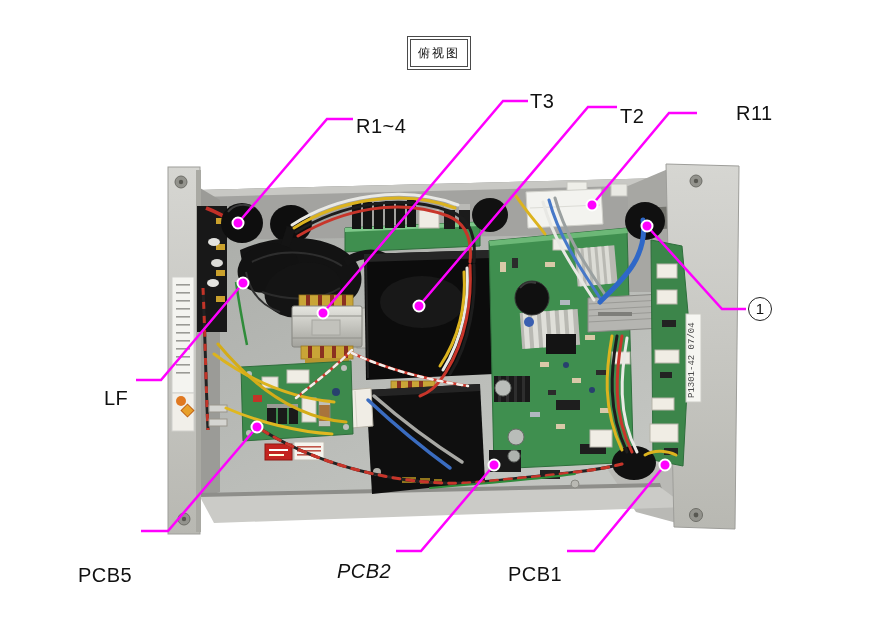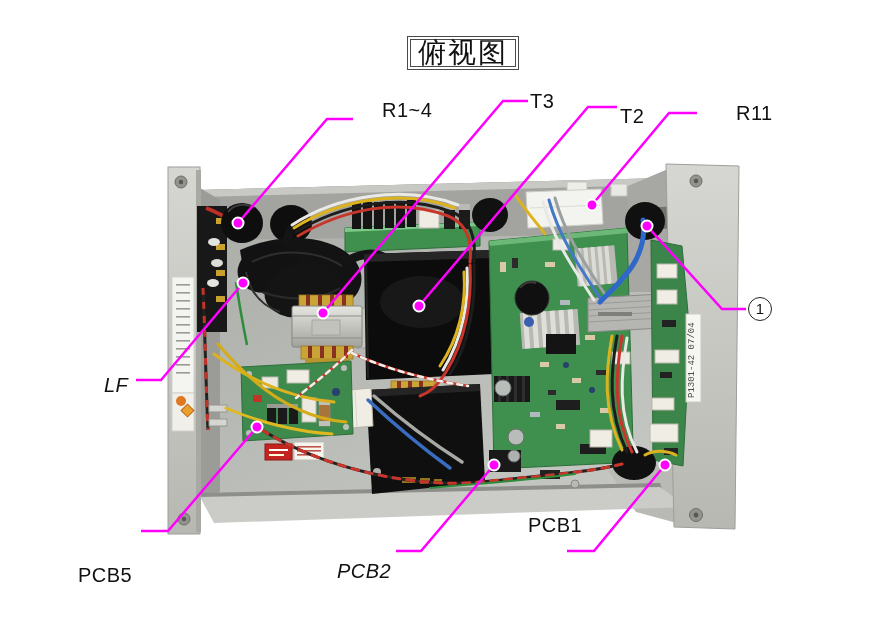--- a/index.html
+++ b/index.html
@@ -3,21 +3,21 @@
 <meta charset="utf-8">
 <style>
   html,body{margin:0;padding:0;background:#ffffff;}
   .stage{position:relative;width:891px;height:630px;background:#fff;overflow:hidden;
          font-family:"Liberation Sans", sans-serif;}
   .stage svg{position:absolute;left:0;top:0;}
   .callout-label{position:absolute;z-index:5;font-size:20px;line-height:20px;color:#111;
                  white-space:nowrap;letter-spacing:0.5px;}
   .title-box{position:absolute;left:407px;top:36px;z-index:5;border:1px solid #4a4a4a;
              background:#fff;padding:2px;}
-  .title-box .inner{border:1px solid #4a4a4a;padding:1px 7px;font-size:28px;line-height:24px;
+  .title-box .inner{border:1px solid #4a4a4a;padding:1px 7px;font-size:12px;line-height:24px;
              color:#111;font-family:"Liberation Serif","DejaVu Serif",serif;letter-spacing:2px;}
   .circle-label{position:absolute;left:748px;top:297px;z-index:5;width:22px;height:22px;
              border:1.5px solid #222;border-radius:50%;text-align:center;font-size:15px;
              line-height:22px;color:#111;background:#fff;}
 </style>
 </head>
 <body>
 
 <div class="stage">
 
@@ -395,23 +395,23 @@
     <circle cx="257" cy="427" r="5.5"></circle>
     <circle cx="494" cy="465" r="5.5"></circle>
     <circle cx="665" cy="465" r="5.5"></circle>
   </g>
 </svg>
 
 <div class="title-box">
   <div class="inner">俯视图</div>
 </div>
 
-<div class="callout-label" style="left:356px;top:100px;margin-left:26px;">R1~4</div>
+<div class="callout-label" style="left:356px;top:116px;">R1~4</div>
 <div class="callout-label" style="left:530px;top:91px;">T3</div>
 <div class="callout-label" style="left:620px;top:106px;">T2</div>
 <div class="callout-label" style="left:700px;top:103px;margin-left:36px;">R11</div>
-<div class="callout-label" style="left:104px;top:375px;font-style:italic;">LF</div>
+<div class="callout-label" style="left:104px;top:388px;">LF</div>
 <div class="callout-label" style="left:78px;top:521px;margin-top:44px;">PCB5</div>
 <div class="callout-label" style="left:337px;top:561px;font-style:italic;">PCB2</div>
-<div class="callout-label" style="left:508px;top:515px;margin-left:20px;">PCB1</div>
+<div class="callout-label" style="left:508px;top:564px;">PCB1</div>
 <div class="circle-label">1</div>
 
 </div>
 
 </body></html>

